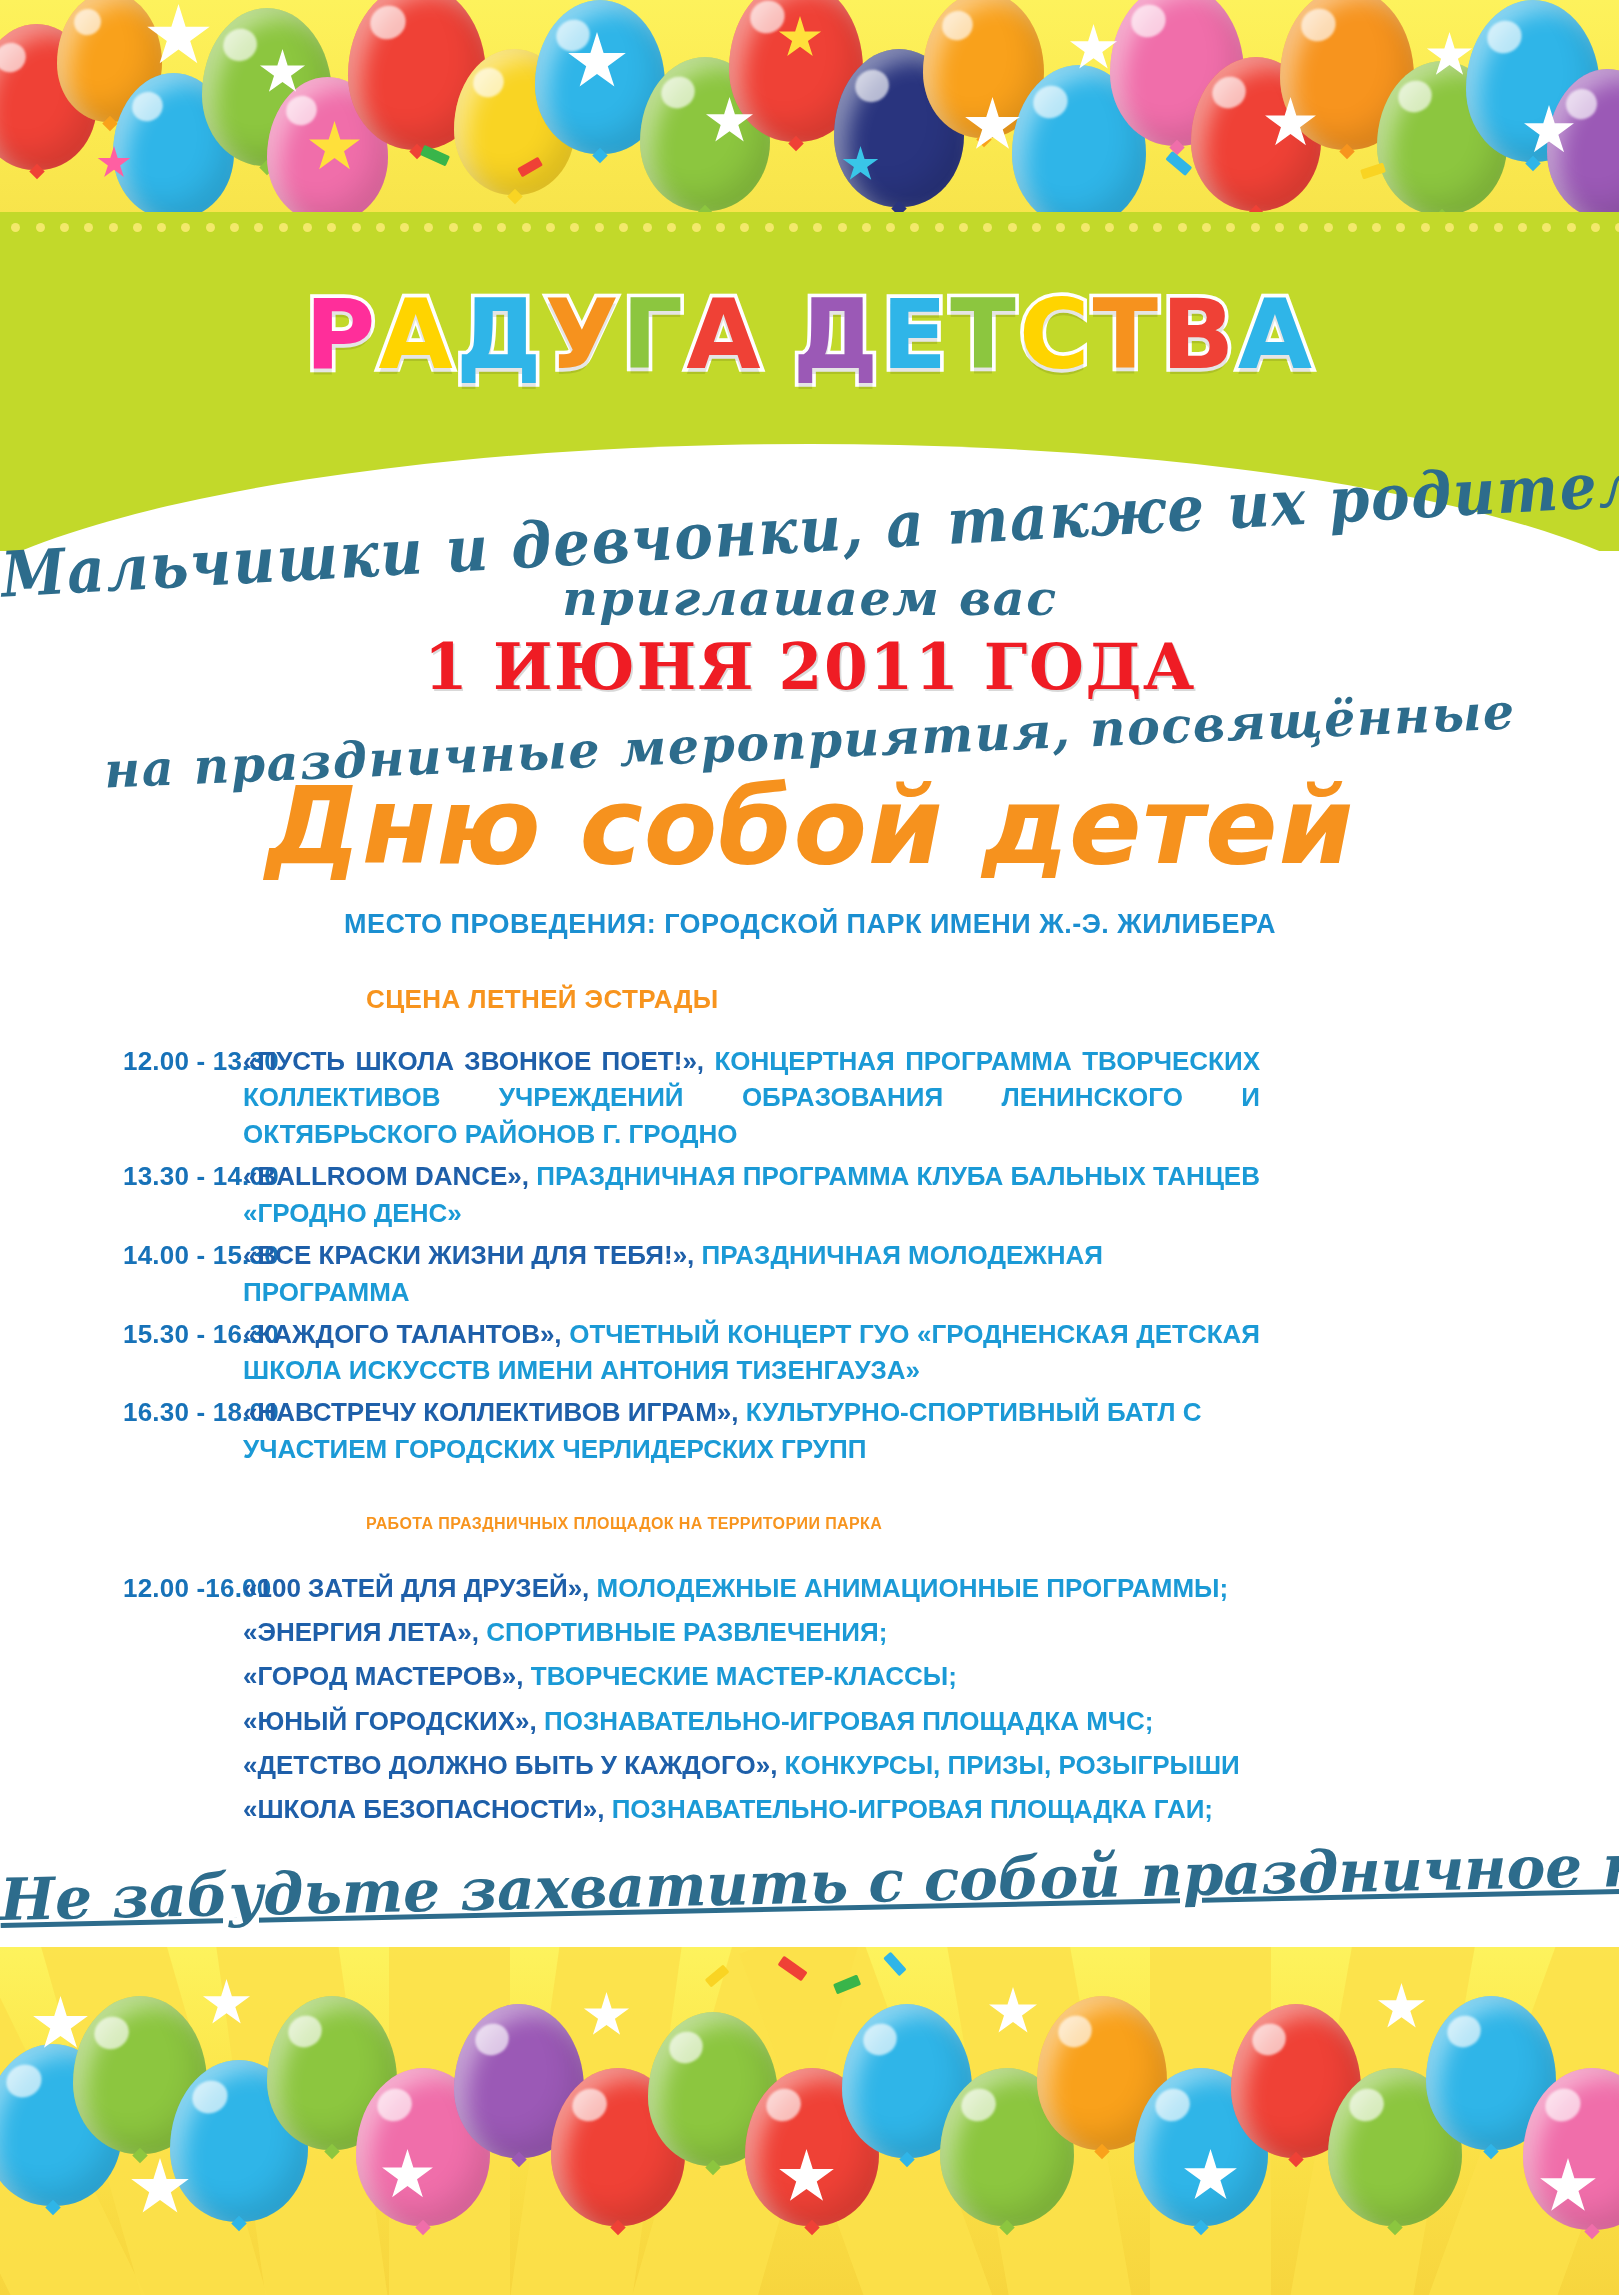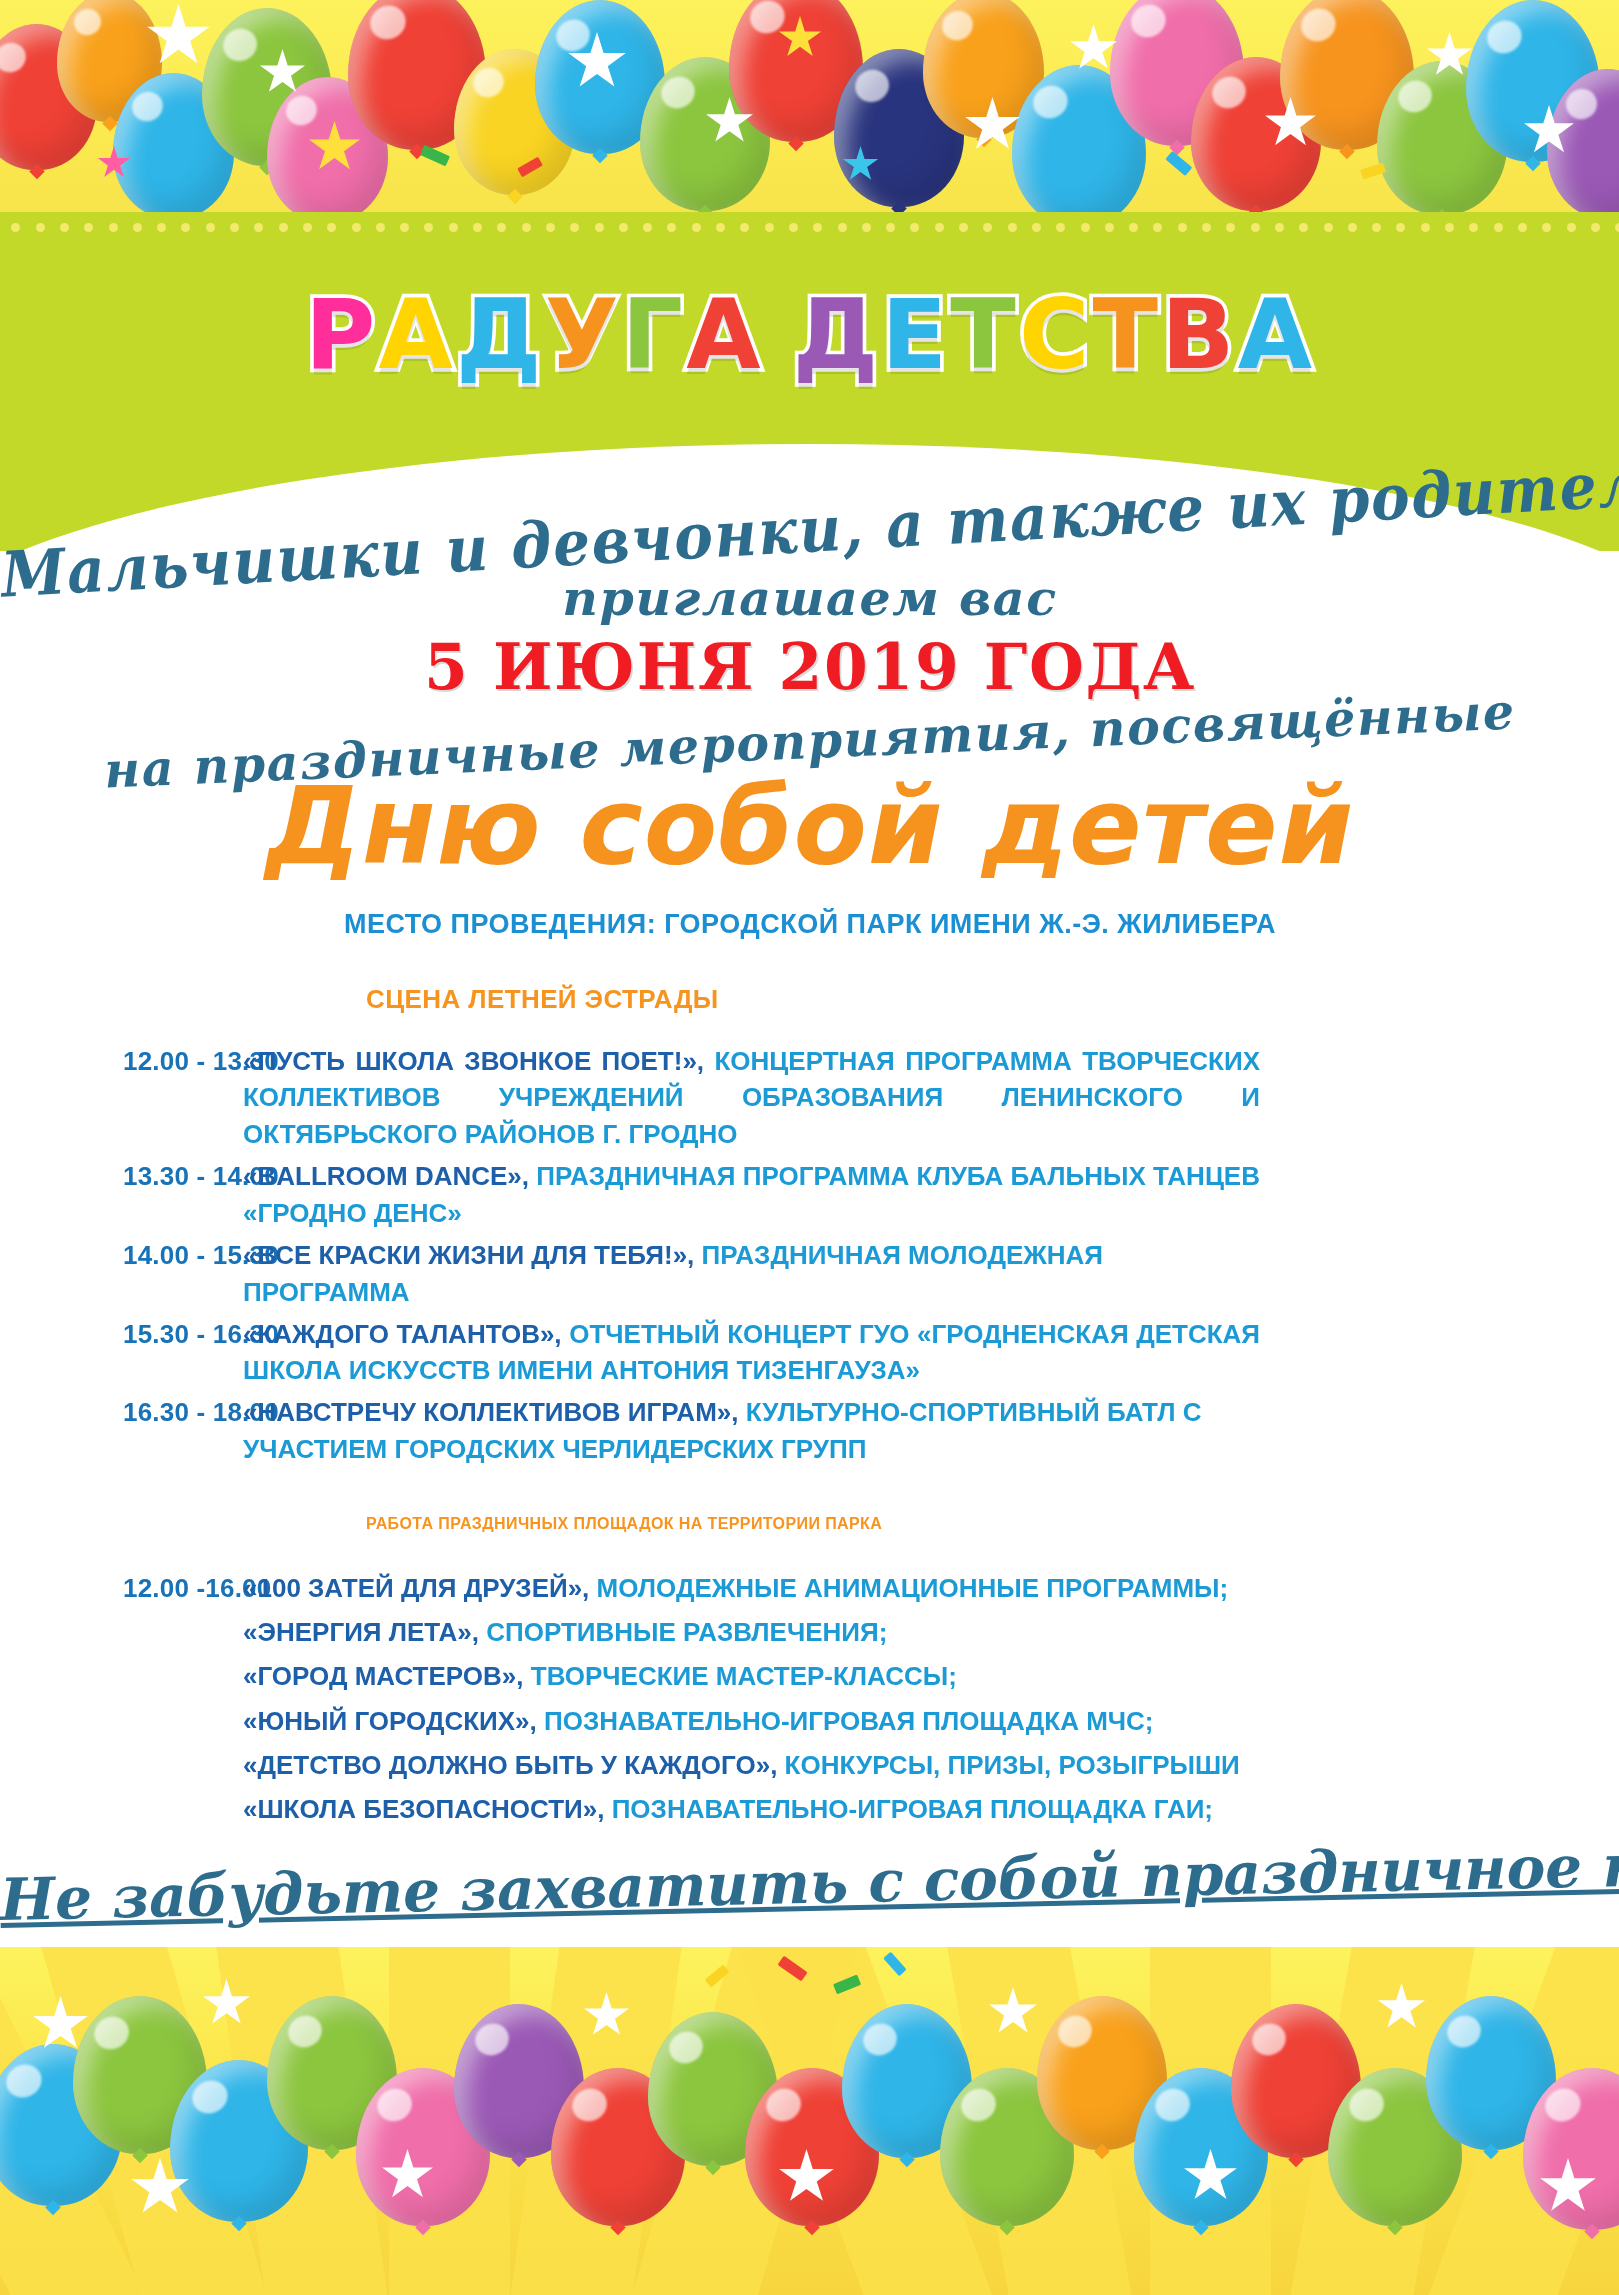--- a/index.html
+++ b/index.html
@@ -440,21 +440,21 @@
       </div>
   </div>
 
   <div class="green-head"></div>
 
   <div class="title-main" id="titleMain"><span style="color: rgb(255, 46, 154);">Р</span><span style="color: rgb(255, 212, 0);">А</span><span style="color: rgb(47, 181, 232);">Д</span><span style="color: rgb(246, 146, 30);">У</span><span style="color: rgb(140, 198, 63);">Г</span><span style="color: rgb(239, 65, 54);">А</span><span class="sp">&nbsp;</span><span style="color: rgb(155, 89, 182);">Д</span><span style="color: rgb(47, 181, 232);">Е</span><span style="color: rgb(140, 198, 63);">Т</span><span style="color: rgb(255, 212, 0);">С</span><span style="color: rgb(246, 146, 30);">Т</span><span style="color: rgb(239, 65, 54);">В</span><span style="color: rgb(47, 181, 232);">А</span></div>
 
   <div class="invite">
     <div class="hand hand-line1">Мальчишки и девчонки, а также их родители!</div>
     <div class="hand hand-line2">приглашаем вас</div>
-    <div class="date-line">5 ИЮНЯ 2019 ГОДА</div>
+    <div class="date-line">1 ИЮНЯ 2011 ГОДА</div>
     <div class="hand hand-line3">на праздничные мероприятия, посвящённые</div>
     <div class="big-orange"><span class="inner">Дню собой детей</span></div>
     <div class="venue">МЕСТО ПРОВЕДЕНИЯ: ГОРОДСКОЙ ПАРК ИМЕНИ Ж.-Э. ЖИЛИБЕРА</div>
   </div>
 
   <div class="program">
 
     <div class="section-head">СЦЕНА ЛЕТНЕЙ ЭСТРАДЫ</div>
 
     <div class="rows">

